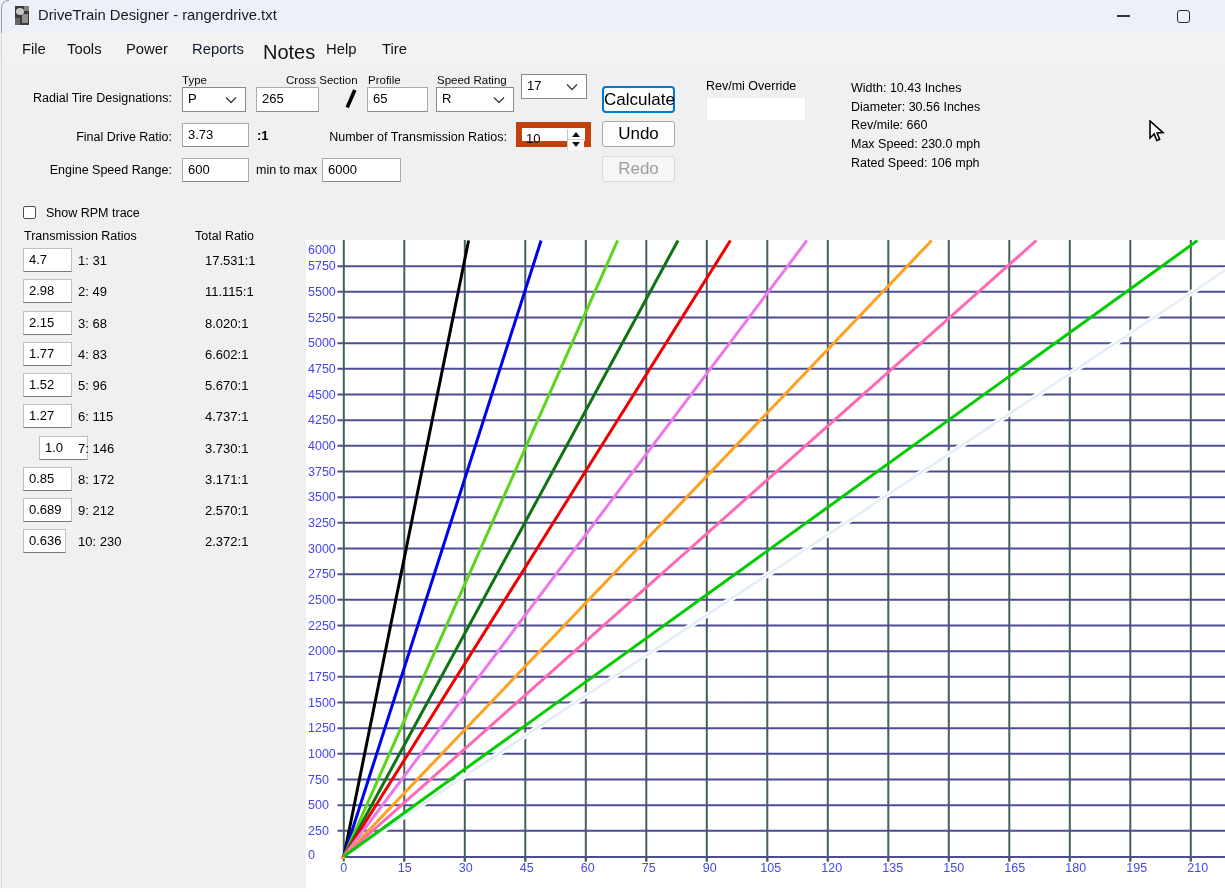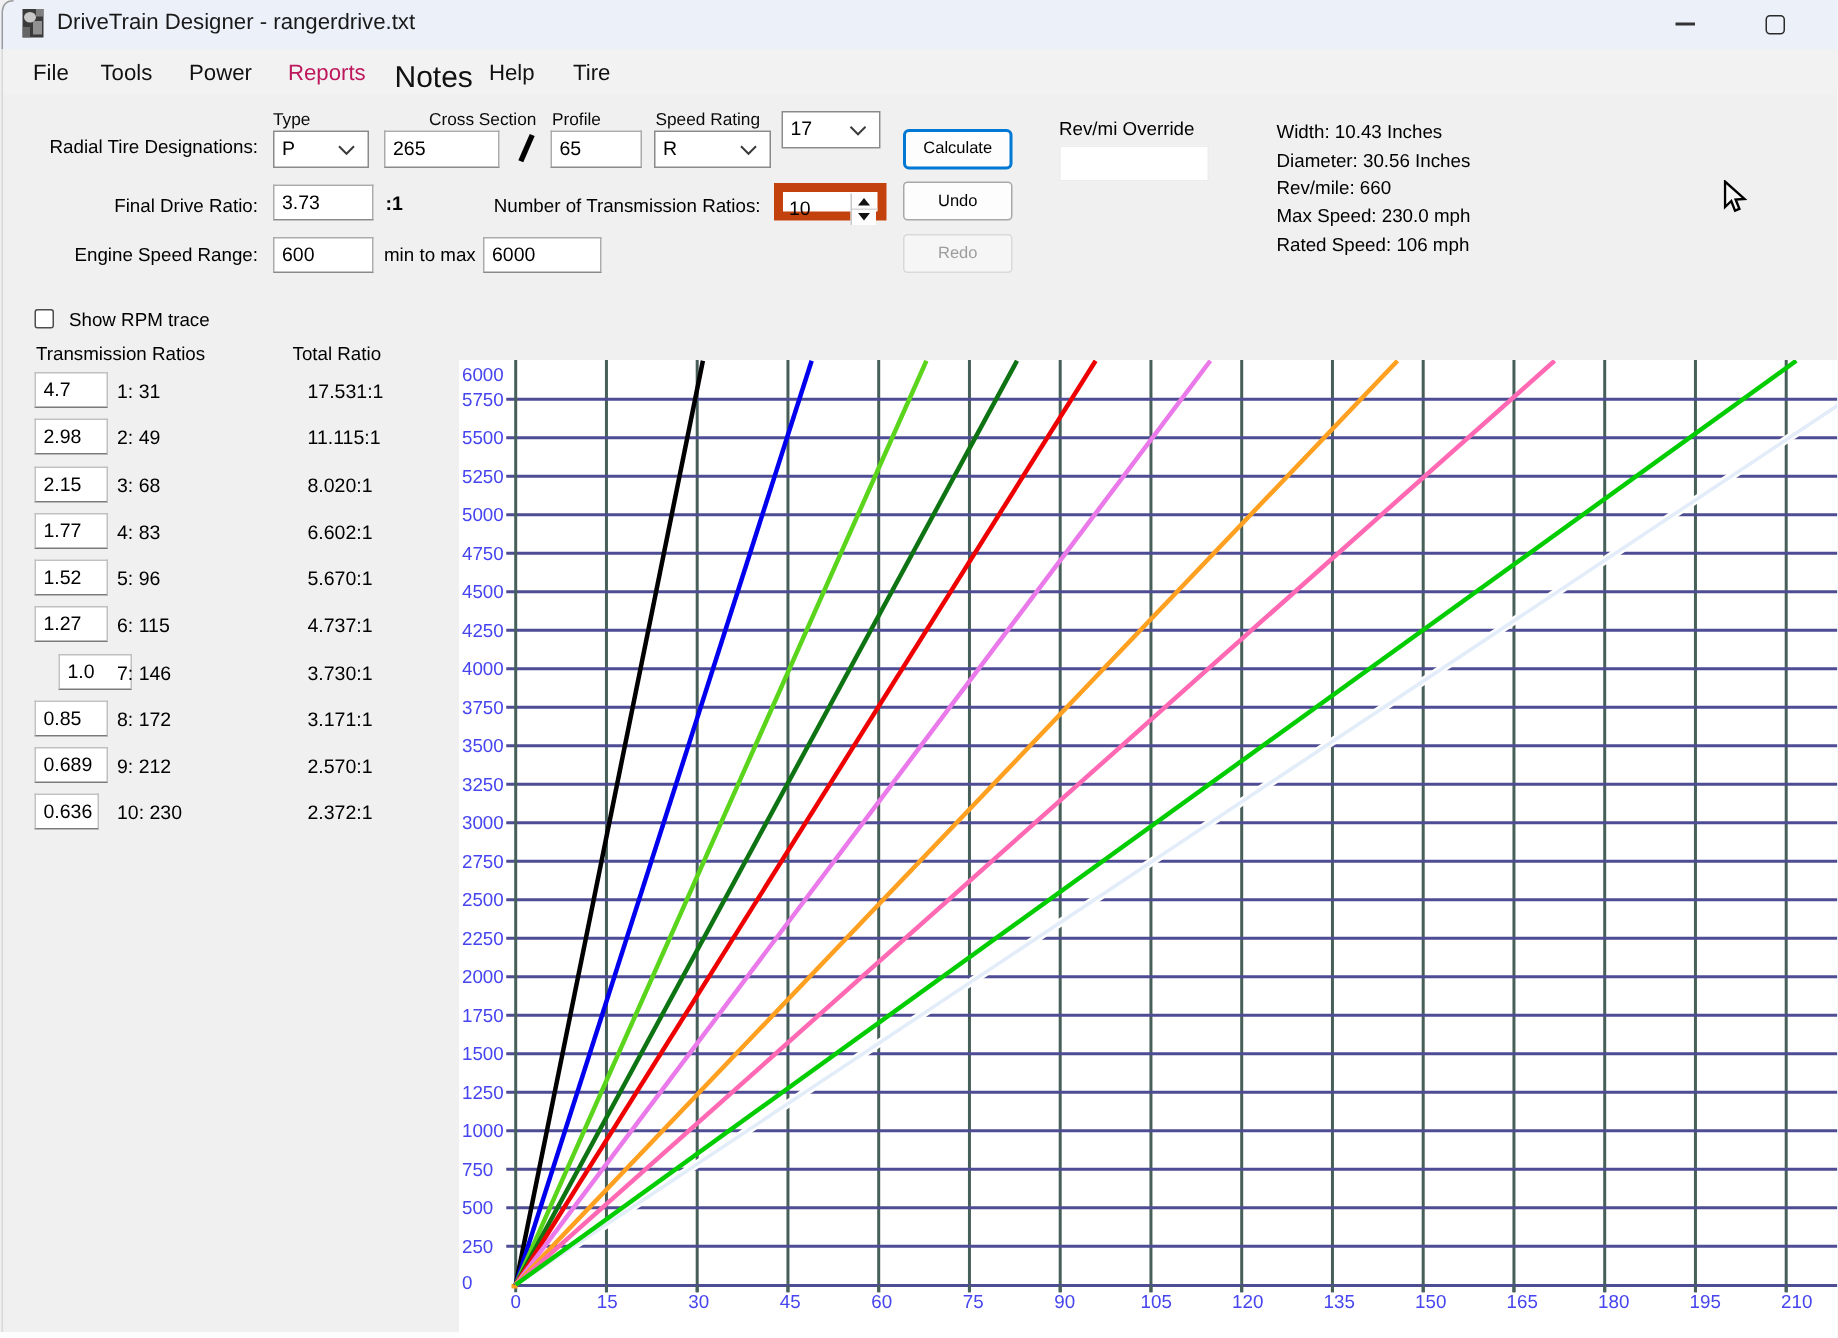--- a/index.html
+++ b/index.html
@@ -6,21 +6,21 @@
 body { font-family:"Liberation Sans", sans-serif; background:#f0f0f0; position:relative; color:#000; }
 .abs { position:absolute; }
 .lbl { position:absolute; font-size:12.5px; white-space:nowrap; }
 .lblR { position:absolute; font-size:12.5px; white-space:nowrap; text-align:right; }
 .sm { position:absolute; font-size:11.5px; white-space:nowrap; color:#0a0a0a; }
 .tb { position:absolute; background:#fff; border:1px solid #ababab; border-bottom-color:#8a8a8a; font-size:13px; padding:3px 0 0 5px; color:#000; }
 .combo { position:absolute; background:#fff; border:1px solid #8a8a8a; font-size:13px; }
 .combo .v { position:absolute; left:5px; top:3px; }
 .combo .chev { position:absolute; right:8px; top:7px; width:12px; height:8px; }
 .chev svg { display:block; }
-.btn { position:absolute; background:#fdfdfd; border:1px solid #a8a8a8; border-radius:3px; font-size:11px; text-align:center; font-family:"Liberation Sans", sans-serif; }
+.btn { position:absolute; background:#fdfdfd; border:1px solid #a8a8a8; border-radius:3px; font-size:17px; text-align:center; font-family:"Liberation Sans", sans-serif; }
 </style></head>
 <body>
 
 <div class="abs" style="left:0;top:0;width:1225px;height:33px;background:#ebf0f9;border-top-left-radius:9px;"></div>
 <div class="abs" style="left:0;top:0;width:1225px;height:33px;">
   <svg width="30" height="33" style="position:absolute;left:0;top:0">
       <path d="M 9 0.5 Q 1.5 0.5 1.5 9 L 1.5 33" fill="none" stroke="#9a9a9a" stroke-width="1"></path>
     </svg>
   <div class="abs" style="left:15px;top:6px;width:14px;height:19px;background:#3a3a3a;overflow:hidden;">
      <div class="abs" style="left:1px;top:2px;width:8px;height:7px;background:#c8c8c8;border-radius:50%;"></div>
@@ -31,41 +31,41 @@
   <div class="abs" style="left:38px;top:7px;font-size:14.8px;color:#191919;">DriveTrain Designer - rangerdrive.txt</div>
   <div class="abs" style="left:1117px;top:15px;width:13px;height:2px;background:#333;"></div>
   <div class="abs" style="left:1177px;top:10px;width:13px;height:13px;border:1.5px solid #2b2b2b;border-radius:3px;"></div>
 </div>
 
 <div class="abs" style="left:1px;top:33px;width:1px;height:855px;background:#d8d8d8;"></div>
 <div class="abs" style="left:2px;top:33px;width:1223px;height:30px;background:#f2f2f2;"></div>
 <div class="abs" style="left:22px;top:41px;font-size:14.8px;color:#111;">File</div>
 <div class="abs" style="left:67px;top:41px;font-size:14.8px;color:#111;">Tools</div>
 <div class="abs" style="left:126px;top:41px;font-size:14.8px;color:#111;">Power</div>
-<div class="abs" style="left:192px;top:41px;font-size:14.8px;color:#be185d;">Reports</div>
+<div class="abs" style="left:192px;top:41px;font-size:14.8px;color:#0f172a;">Reports</div>
 <div class="abs" style="left:263px;top:41px;font-size:20px;color:#111;">Notes</div>
 <div class="abs" style="left:326px;top:41px;font-size:14.8px;color:#111;">Help</div>
 <div class="abs" style="left:382px;top:41px;font-size:14.8px;color:#111;">Tire</div>
 <div class="lblR" style="right:1053px;left:0;top:91px;">Radial Tire Designations:</div>
 <div class="lblR" style="right:1053px;left:0;top:129.5px;">Final Drive Ratio:</div>
 <div class="lblR" style="right:1053px;left:0;top:162.5px;">Engine Speed Range:</div>
 <div class="sm" style="left:182px;top:73.5px;">Type</div>
 <div class="sm" style="left:256px;top:73.5px;margin-left:30px;">Cross Section</div>
 <div class="sm" style="left:368px;top:73.5px;">Profile</div>
 <div class="sm" style="left:437px;top:73.5px;">Speed Rating</div>
 <div class="sm" style="left:521px;top:73.5px;">Rim</div>
 <div class="combo" style="left:182px;top:87px;width:64px;height:25px;">
     <span class="v">P</span>
     <span class="chev" style="top:8px;">
       <svg width="12" height="8" viewBox="0 0 12 8">
         <path d="M1 1.5 L6 6.5 L11 1.5" fill="none" stroke="#3a3a3a" stroke-width="1.3"></path>
       </svg>
     </span>
   </div>
-<div class="tb" style="left:256px;top:87px;width:77px;height:25px;">265</div>
+<div class="tb" style="left:256px;top:87px;width:63px;height:25px;">265</div>
 <svg class="abs" style="left:344px;top:89px;" width="14" height="20" viewBox="0 0 14 20">
     <line x1="10.8" y1="1" x2="3.2" y2="18.5" stroke="#000" stroke-width="3.6"></line>
   </svg>
 <div class="tb" style="left:367px;top:87px;width:61px;height:25px;">65</div>
 <div class="combo" style="left:436px;top:87px;width:78px;height:25px;">
     <span class="v">R</span>
     <span class="chev" style="top:8px;">
       <svg width="12" height="8" viewBox="0 0 12 8">
         <path d="M1 1.5 L6 6.5 L11 1.5" fill="none" stroke="#3a3a3a" stroke-width="1.3"></path>
       </svg>

